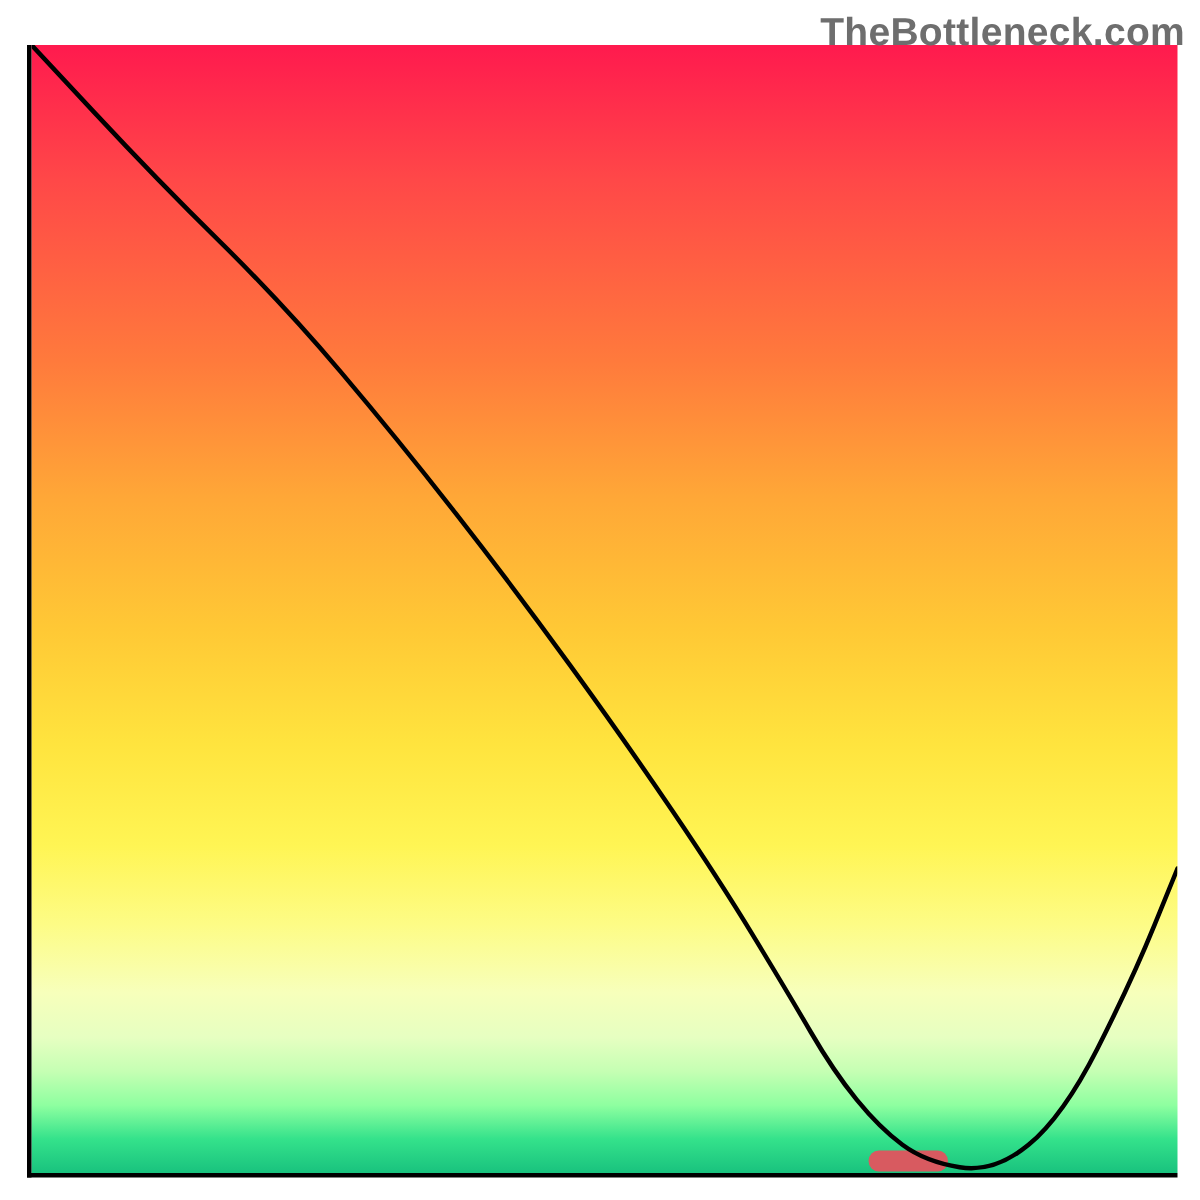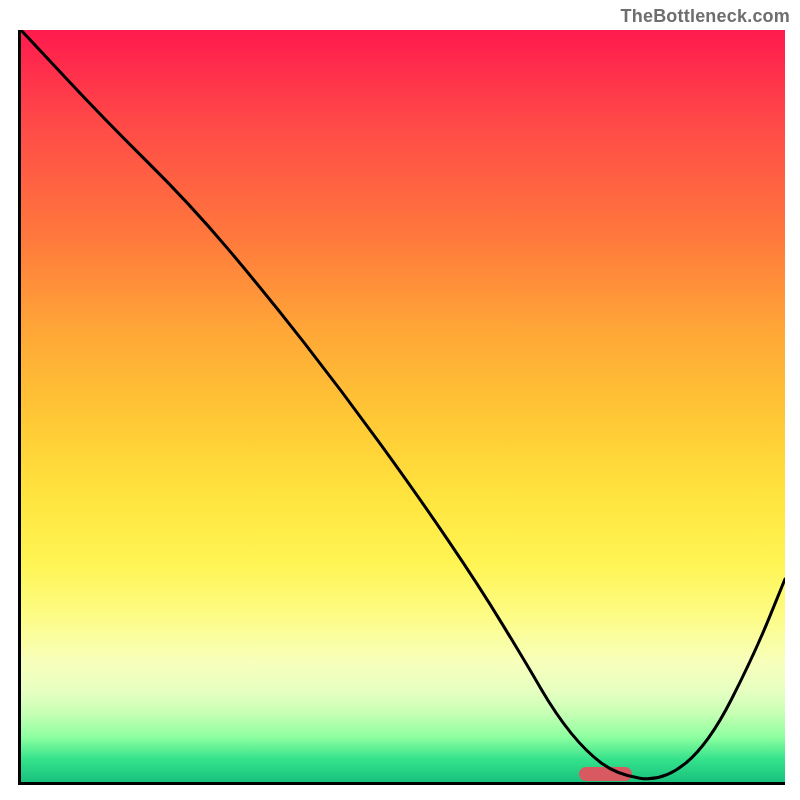--- a/index.html
+++ b/index.html
@@ -12,21 +12,21 @@
   }
   .wrap {
     position: relative;
     width: 800px;
     height: 800px;
   }
   .watermark {
     position: absolute;
     top: 6px;
     right: 10px;
-    font-size: 18px;
+    font-size: 26px;
     font-weight: 600;
     color: #6e6e6e;
     letter-spacing: 0.2px;
     z-index: 20;
   }
   .plot {
     position: absolute;
     left: 18px;
     top: 30px;
     width: 764px;

